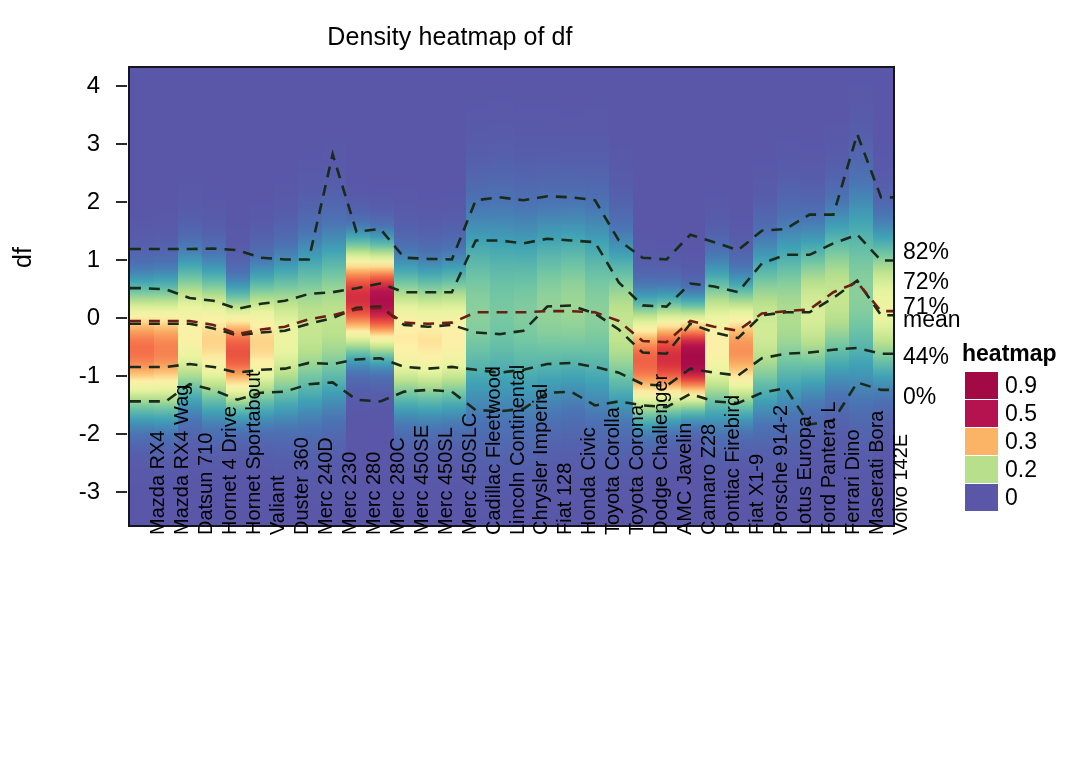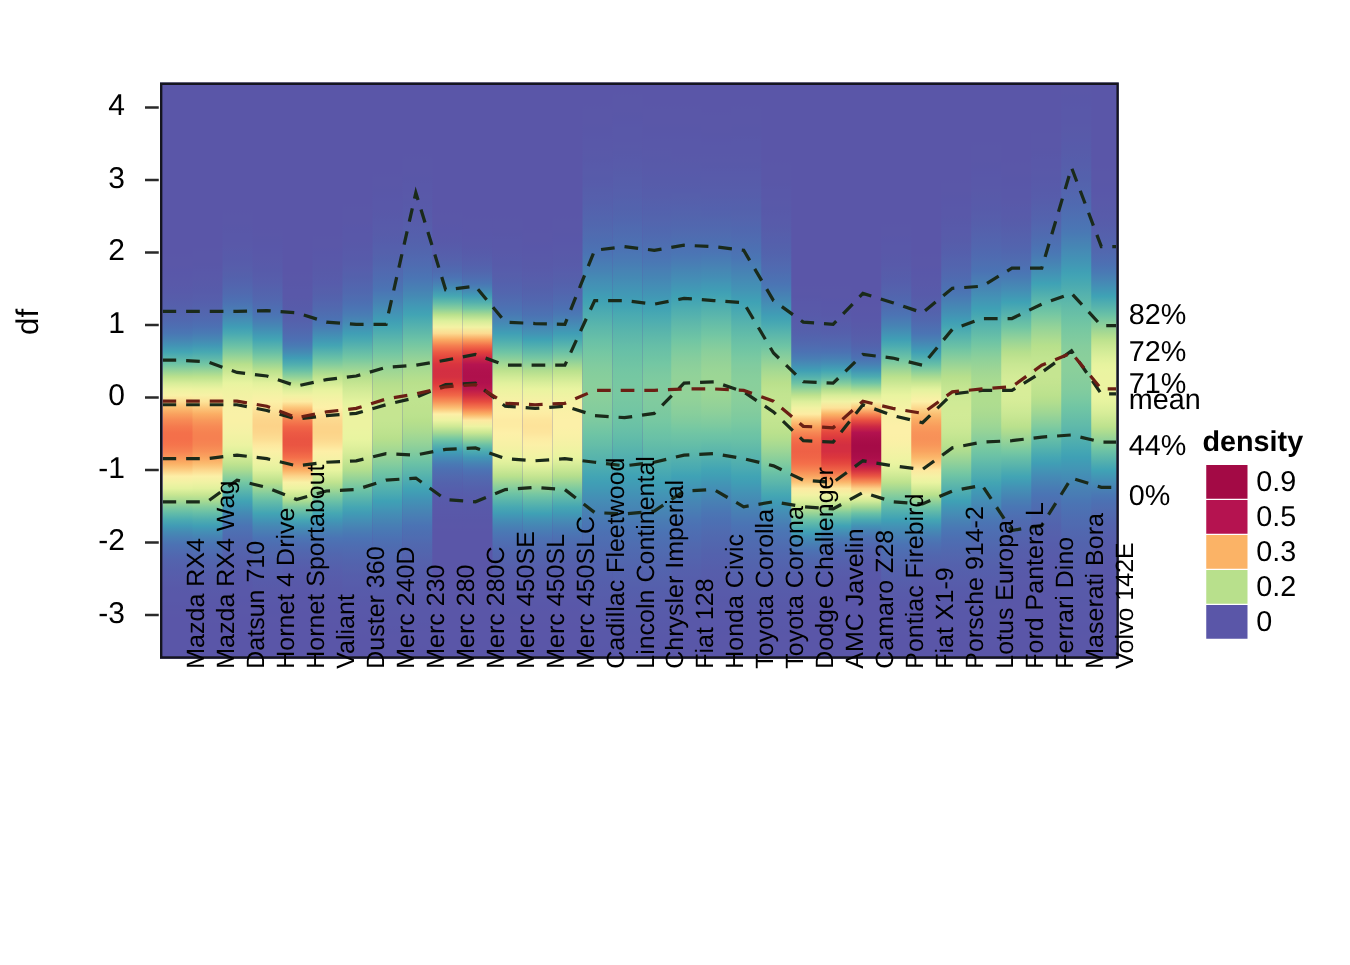--- a/index.html
+++ b/index.html
@@ -124,20 +124,21 @@
     width: 100%;
     height: 100%;
     pointer-events: none;
   }
 </style>
 </head>
 <body>
 
 <div id="root">
 
+  <div class="chart-title">Density heatmap of df</div>
 
   <div class="ylabel">df</div>
 
   <div id="y-axis">
       <div class="ytick-label" style="left: 54px; top: 73.2956px;">4</div>
       <div class="ytick-mark" style="left: 116px; top: 85.2956px;"></div>
       <div class="ytick-label" style="left: 54px; top: 131.283px;">3</div>
       <div class="ytick-mark" style="left: 116px; top: 143.283px;"></div>
       <div class="ytick-label" style="left: 54px; top: 189.27px;">2</div>
       <div class="ytick-mark" style="left: 116px; top: 201.27px;"></div>
@@ -267,21 +268,21 @@
 
   <div id="quantile-labels">
       <div class="quantile-label" style="top: 240px;">82%</div>
       <div class="quantile-label" style="top: 270px;">72%</div>
       <div class="quantile-label" style="top: 295px;">71%</div>
       <div class="quantile-label" style="top: 308px;">mean</div>
       <div class="quantile-label" style="top: 345px;">44%</div>
       <div class="quantile-label" style="top: 385px;">0%</div>
     </div>
 
-  <div class="legend-title">density</div>
+  <div class="legend-title">heatmap</div>
   <div id="legend-keys">
       <div class="legend-row" style="top: 372px;">
         <span class="legend-swatch" style="background: rgb(163, 10, 69);"></span>
         <span class="legend-key-label">0.9</span>
       </div>
       <div class="legend-row" style="top: 400px;">
         <span class="legend-swatch" style="background: rgb(181, 19, 80);"></span>
         <span class="legend-key-label">0.5</span>
       </div>
       <div class="legend-row" style="top: 428px;">

